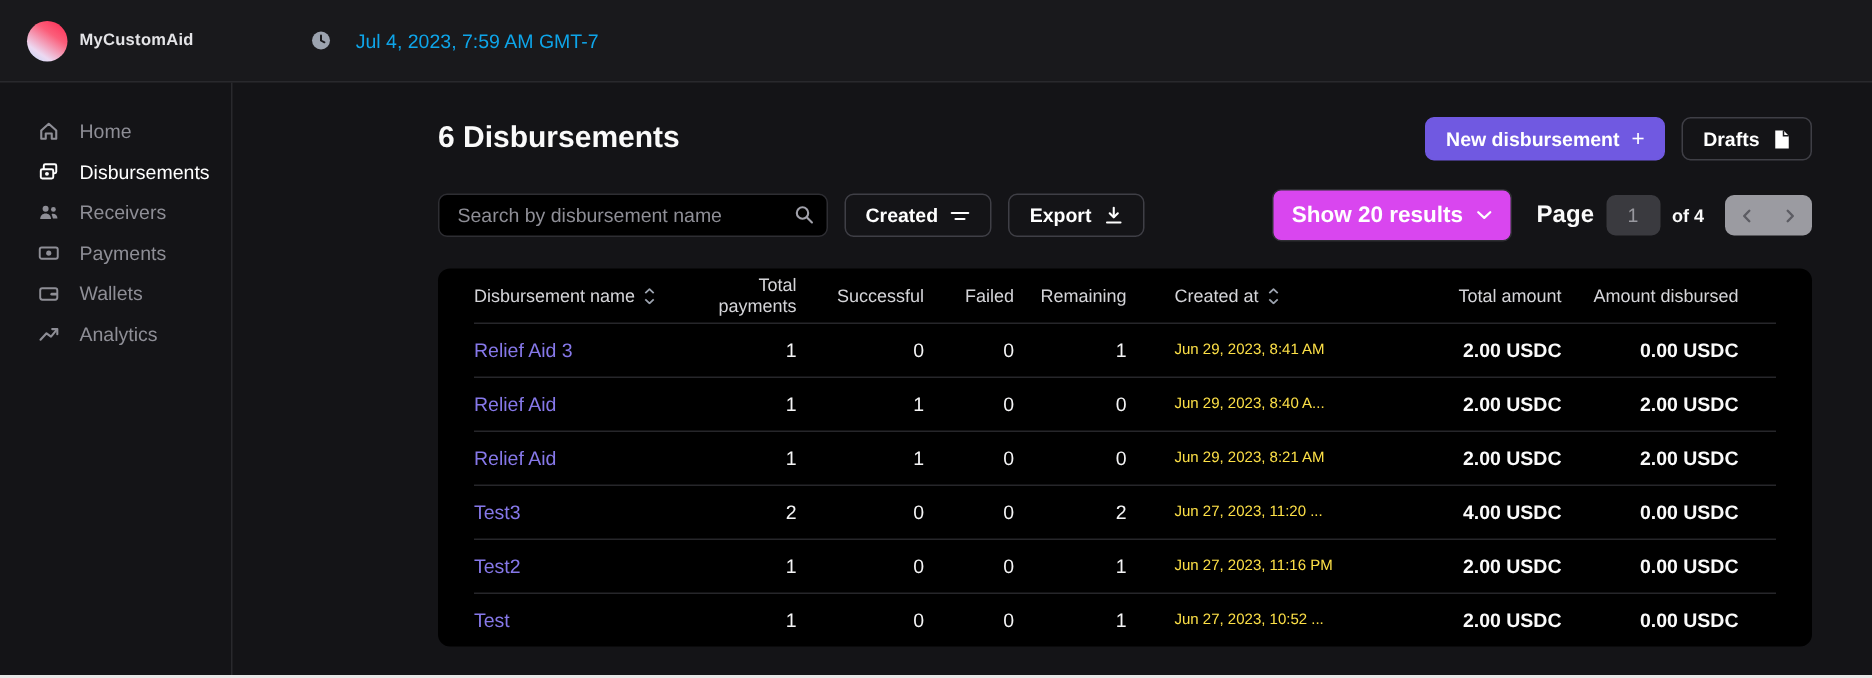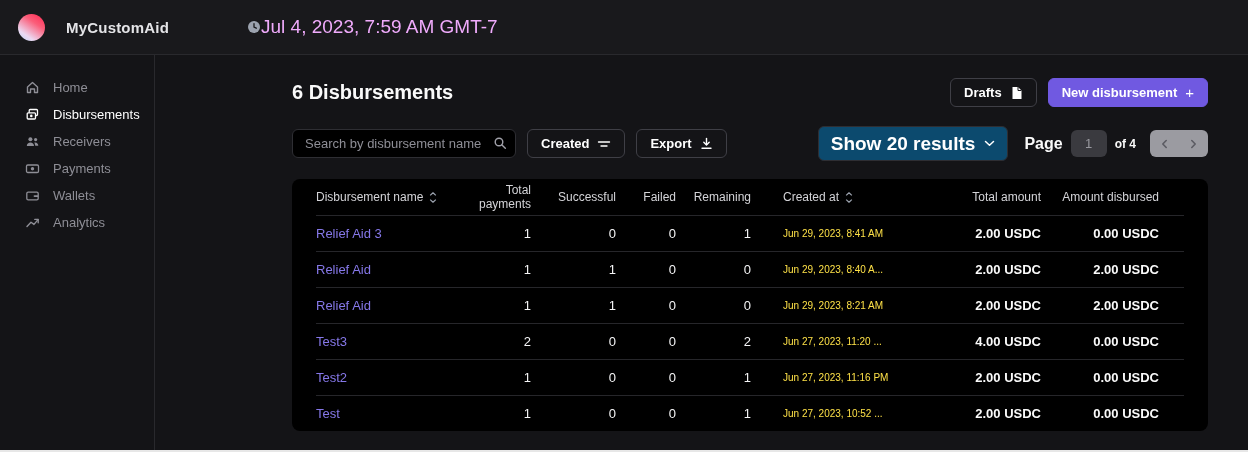--- a/index.html
+++ b/index.html
@@ -14,22 +14,22 @@
   
   .topbar {
     height: 55px; background: #19191c;
     border-bottom: 1px solid #29292d;
     display: flex; align-items: center; padding-left: 18px;
   }
   .logo {
     width: 27px; height: 27px; border-radius: 50%;
     background: linear-gradient(215deg, #ff2e55 5%, #fb5e7a 35%, #ecd9f2 75%, #bcd4f6 100%);
   }
-  .brand { margin-left: 21px; font-size: 15px; font-weight: 700; color: #e4e4e7; letter-spacing: .2px; }
-  .timestamp { margin-left: 78px; display: flex; align-items: center; gap: 0; color: #f0abfc; font-size: 19px; }
+  .brand { margin-left: 8px; font-size: 11px; font-weight: 700; color: #e4e4e7; letter-spacing: .2px; }
+  .timestamp { margin-left: 78px; display: flex; align-items: center; gap: 16px; color: #0ea5e9; font-size: 13px; }
   
   .app-body { display: flex; height: 396px; }
   .sidebar { width: 155px; border-right: 1px solid #29292d; padding-top: 19px; flex-shrink: 0; }
   .side-item {
     height: 27px; display: flex; align-items: center; gap: 13px;
     padding-left: 25px; font-size: 13px; color: #8e8e96; cursor: pointer;
   }
   .side-item.active { color: #ffffff; font-weight: 500; }
   .side-item .ic { width: 15px; height: 15px; display: inline-flex; }
   .main { flex: 1; padding: 0 40px 0 137px; }
@@ -38,34 +38,34 @@
   .page-title { font-size: 20px; font-weight: 600; color: #fafafa; }
   .head-actions { display: flex; gap: 11px; }
   .btn {
     height: 29px; display: inline-flex; align-items: center; gap: 8px;
     padding: 0 13px; border-radius: 6px; font-size: 13px; font-weight: 600;
     color: #ffffff; background: #141417; border: 1px solid #3f3f46; cursor: pointer;
   }
   .btn.primary { background: #7059e1; border: 1px solid #7059e1; }
   
   .controls { margin-top: 19px; display: flex; align-items: center; }
-  .search-wrap { position: relative; width: 224px; }
+  .search-wrap { position: relative; width: 260px; }
   .search-input {
     width: 100%; height: 29px; background: #000; border: 1px solid #2e2e33;
     border-radius: 6px; color: #e4e4e7; font-size: 13px; padding: 0 30px 0 12px;
     font-family: "Liberation Sans", sans-serif;
   }
   .search-input::placeholder { color: #8e8e96; }
   .search-ic { position: absolute; right: 9px; top: 7px; width: 14px; height: 14px; }
   .controls .btn { margin-left: 11px; }
   .spacer { flex: 1; }
   .select {
     height: 35px; display: inline-flex; align-items: center; gap: 9px;
-    background: #0c4a6e; border: 1px solid #2e2e33; border-radius: 6px;
-    padding: 0 12px; font-size: 19px; font-weight: 600; color: #fff; cursor: pointer;
+    background: #d946ef; border: 1px solid #2e2e33; border-radius: 6px;
+    padding: 0 12px; font-size: 15px; font-weight: 600; color: #fff; cursor: pointer;
   }
   .pg-label { margin-left: 16px; font-size: 16px; font-weight: 600; color: #fafafa; }
   .pg-input {
     margin-left: 8px; width: 36px; height: 27px; background: #3a3a3f; border: none;
     border-radius: 6px; color: #98989f; font-size: 13px; text-align: center;
     font-family: "Liberation Sans", sans-serif;
   }
   .pg-of { margin-left: 8px; font-size: 12px; font-weight: 600; color: #fafafa; }
   .pager {
     margin-left: 14px; width: 58px; height: 27px; border-radius: 6px;
@@ -170,32 +170,32 @@
       </span>
       <span>Analytics</span>
     </div>
   </div>
 
   <div class="main">
 
     <div class="head-row">
       <div class="page-title">6 Disbursements</div>
       <div class="head-actions">
+        <button class="btn primary">
+          <span>New disbursement</span>
+          <span style="font-size:15px;font-weight:400;">+</span>
+        </button>
         <button class="btn">
           <span>Drafts</span>
           <span class="ic">
             <svg width="13" height="14" viewBox="0 0 13 14">
                 <path d="M2.5 1 H8 L11.5 4.5 V13 H2.5 Z" fill="#ffffff"></path>
                 <path d="M8 1 V4.5 H11.5" fill="none" stroke="#19191c" stroke-width="1"></path>
               </svg>
           </span>
-        </button>
-        <button class="btn primary">
-          <span>New disbursement</span>
-          <span style="font-size:15px;font-weight:400;">+</span>
         </button>
       </div>
     </div>
 
     <div class="controls">
       <div class="search-wrap">
         <input class="search-input" type="text" placeholder="Search by disbursement name" style="">
         <span class="search-ic">
           <svg width="14" height="14" viewBox="0 0 14 14">
               <circle cx="6" cy="6" r="3.8" fill="none" stroke="#a1a1aa" stroke-width="1.4"></circle>

